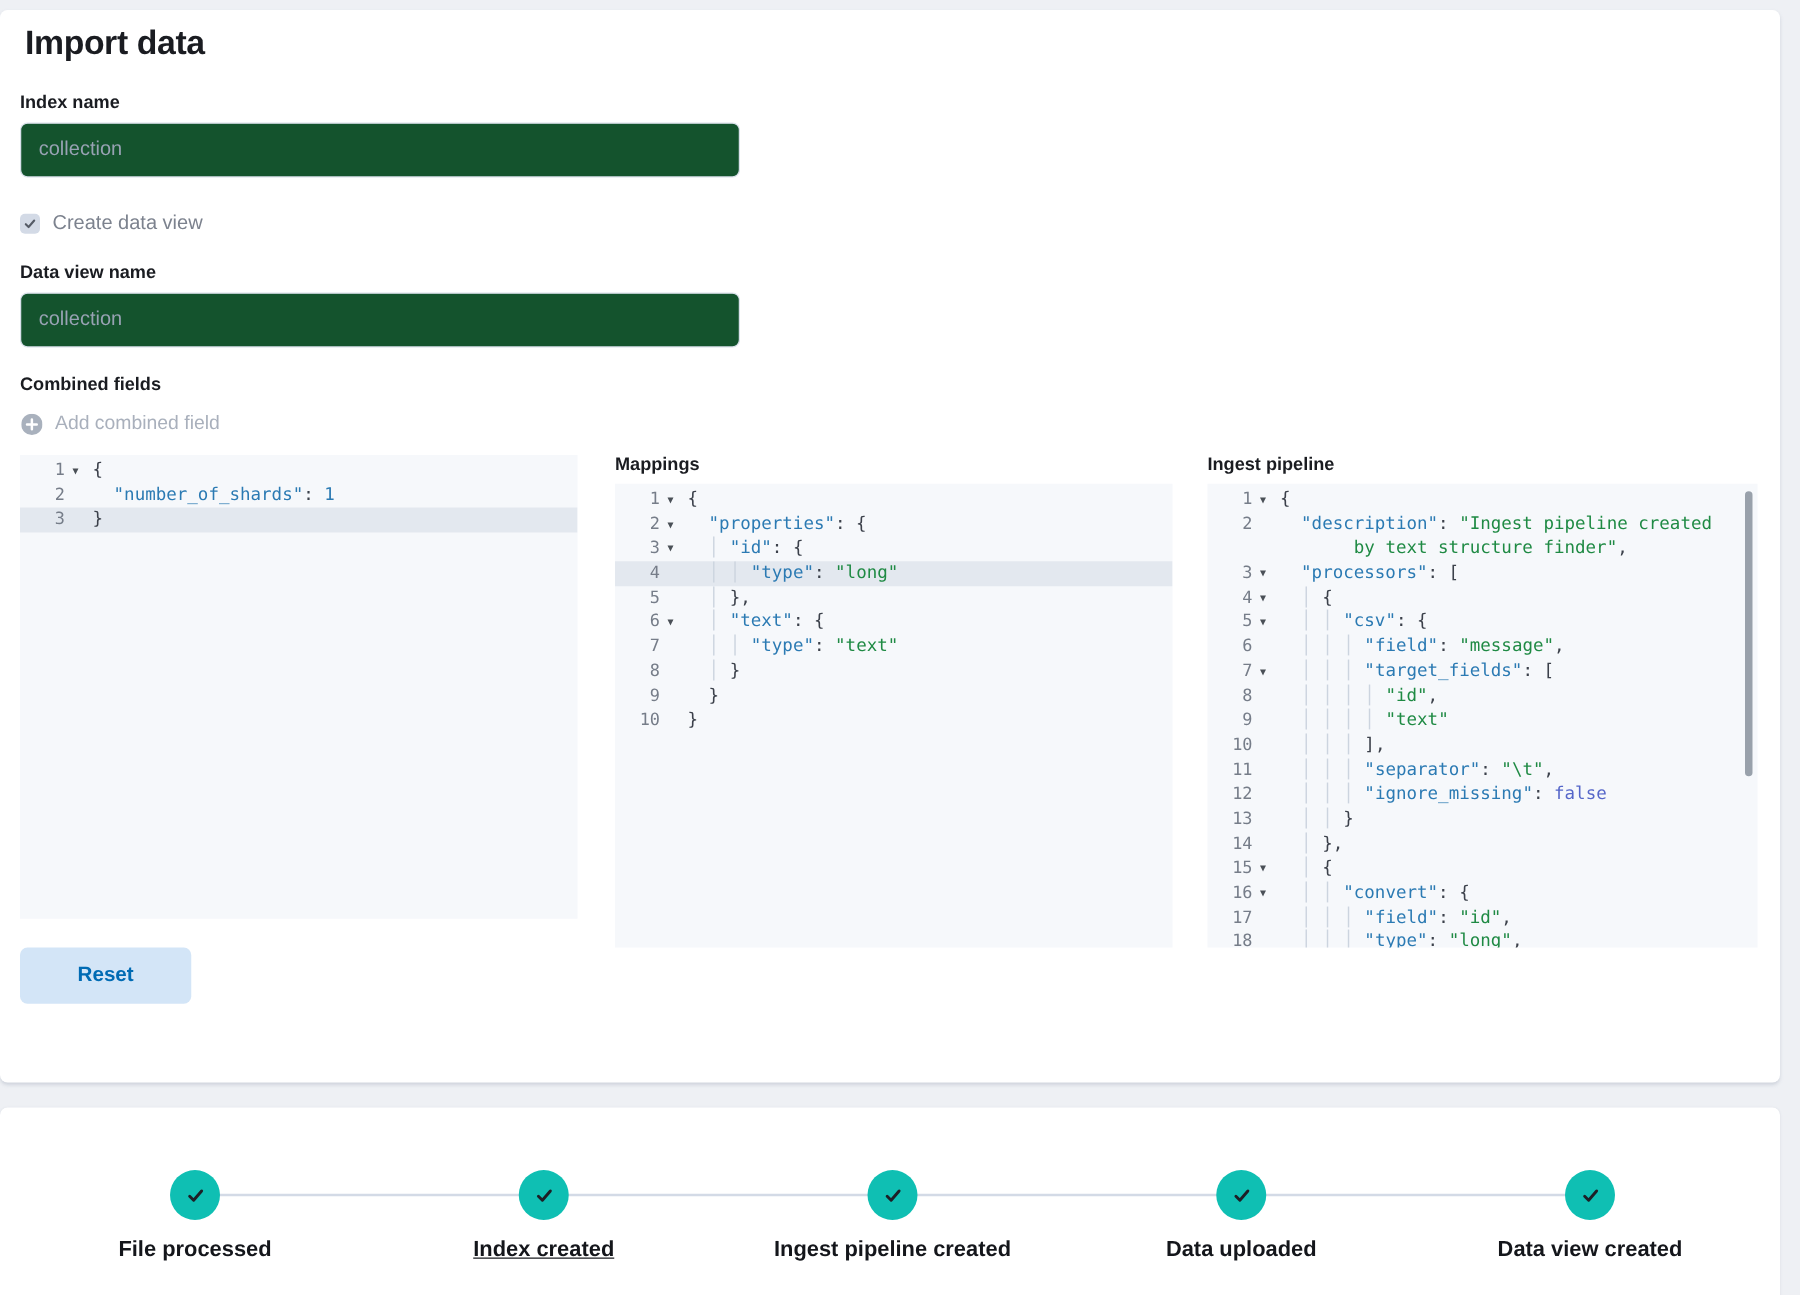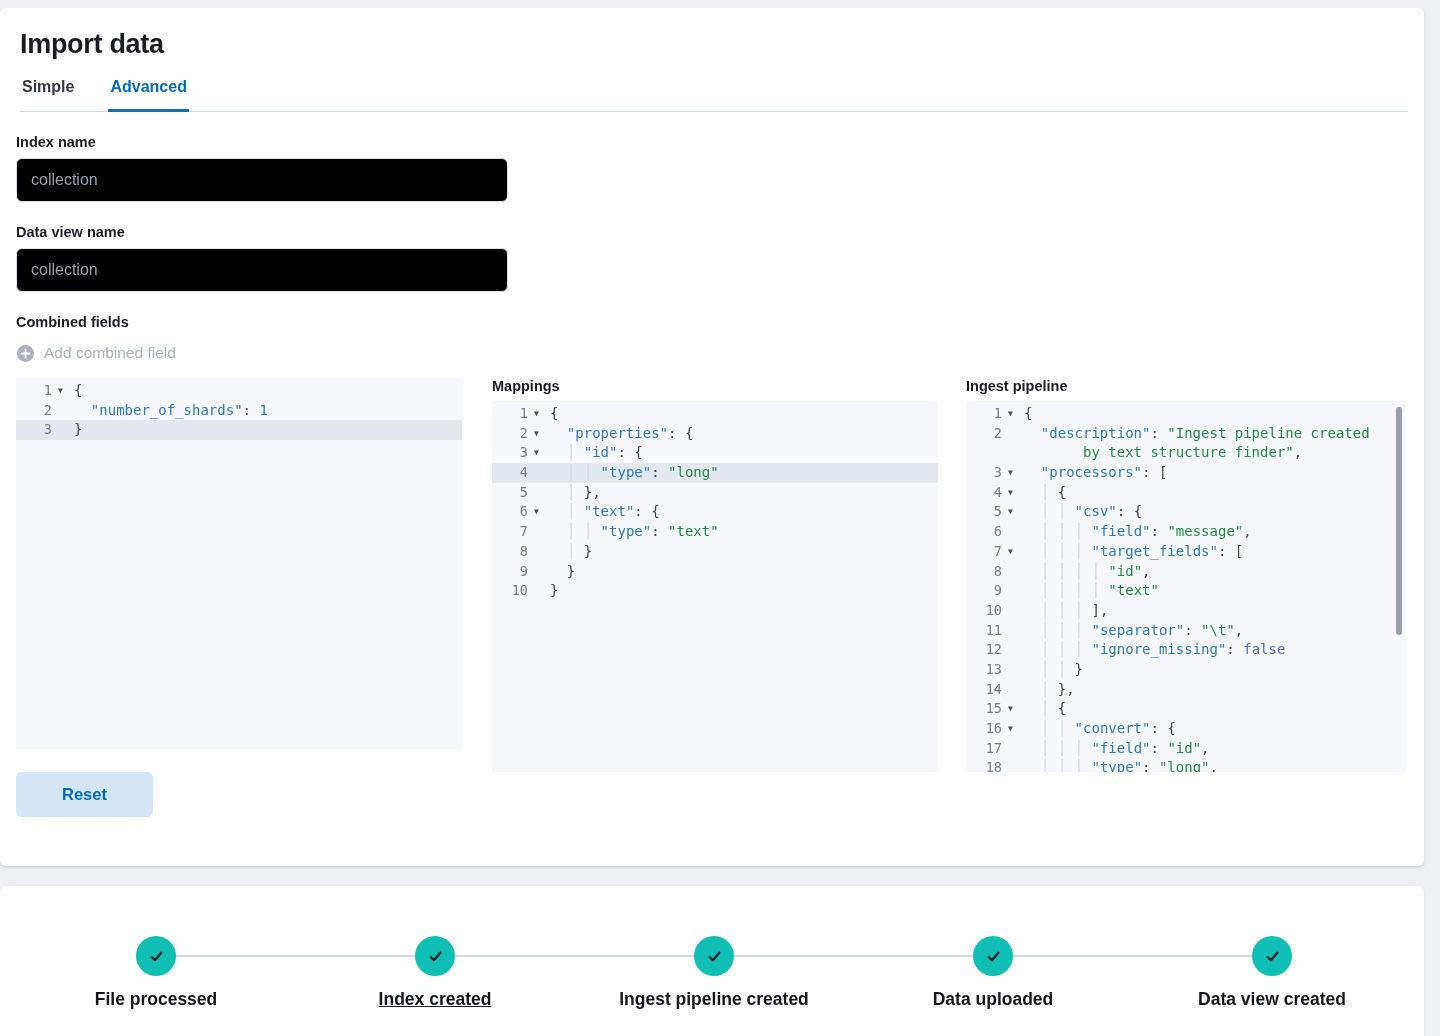--- a/index.html
+++ b/index.html
@@ -6,28 +6,28 @@
   html,body { margin:0; padding:0; }
   body {
     width:1440px; height:1036px; position:relative; overflow:hidden;
     background:#eef0f4; font-family:"Liberation Sans", sans-serif; color:#1a1c21;
   }
   .panel-main {
     position:absolute; left:0; top:8px; width:1424px; height:858px;
     background:#ffffff; border-radius:6px; box-shadow:0 2px 3px rgba(130,140,160,.28);
     padding:2px 16px 0 16px;
   }
-  .page-title { margin:16px 0 0 4px; font-size:27px; font-weight:700; letter-spacing:-.3px; line-height:36px; color:#1a1c21; }
+  .page-title { margin:6px 0 0 4px; font-size:27px; font-weight:700; letter-spacing:-.3px; line-height:36px; color:#1a1c21; }
   .tabs { display:flex; gap:32px; margin:10px 0 0 4px; border-bottom:1px solid #d3dae6; }
   .tab { font-size:16px; font-weight:600; padding:6px 2px 13px 2px; border-bottom:3px solid transparent; margin-bottom:-1px; cursor:pointer; color:#343741; }
   .tab.active { color:#006bb4; border-bottom-color:#0d6fb8; }
   .field-label { margin-top:22px; font-size:14.5px; font-weight:700; color:#1a1c21; }
   .text-input {
-    display:block; margin-top:8px; width:492px; height:44px;
-    background:#000000; border:1px solid #d9e0ea; border-radius:6px;
+    display:block; margin-top:8px; width:576px; height:44px;
+    background:#14532d; border:1px solid #d9e0ea; border-radius:6px;
     color:#98a2b3; font-size:16px; padding:0 14px; font-family:"Liberation Sans", sans-serif;
   }
   .checkbox-row { margin-top:28px; display:flex; align-items:center; gap:10px; }
   .checkbox-box { width:16px; height:16px; border-radius:4px; background:#d3dae6; display:flex; align-items:center; justify-content:center; cursor:pointer; }
   .checkbox-label { font-size:16px; color:#7c828e; }
   .add-row { margin-top:14px; display:flex; align-items:center; gap:10px; margin-left:1px; }
   .add-label { font-size:15.5px; font-weight:400; color:#a9b0bc; }
   .editors-row { display:flex; margin-top:16px; }
   .ed-col-1 { width:446px; margin-right:30px; }
   .ed-col-2 { width:446px; margin-right:28px; }
@@ -72,28 +72,32 @@
     margin:0 auto; display:flex; align-items:center; justify-content:center; position:relative; z-index:1;
   }
   .step-label { margin-top:13px; font-size:17.5px; font-weight:700; color:#14161b; white-space:nowrap; }
 </style>
 </head>
 <body>
 
 <div class="panel-main">
   <h1 class="page-title">Import data</h1>
 
-  <div class="tabs">
-    <div class="tab">Simple</div>
-    <div class="tab active">Advanced</div>
-  </div>
 
   <div class="field-label">Index name</div>
   <input class="text-input" type="text" readonly="" value="collection" style="">
 
+  <div class="checkbox-row">
+    <span class="checkbox-box">
+      <svg width="12" height="12" viewBox="0 0 16 16">
+        <path d="M3.5 8.5 L6.5 11.5 L12.5 4.5" fill="none" stroke="#555b66" stroke-width="2.2" stroke-linecap="round" stroke-linejoin="round"></path>
+      </svg>
+    </span>
+    <span class="checkbox-label">Create data view</span>
+  </div>
 
   <div class="field-label">Data view name</div>
   <input class="text-input" type="text" readonly="" value="collection" style="">
 
   <div class="field-label">Combined fields</div>
   <div class="add-row">
     <svg width="17" height="17" viewBox="0 0 17 17">
       <circle cx="8.5" cy="8.5" r="8.5" fill="#a9b1bd"></circle>
       <path d="M8.5 4.6 V12.4 M4.6 8.5 H12.4" stroke="#ffffff" stroke-width="2" stroke-linecap="round"></path>
     </svg>

